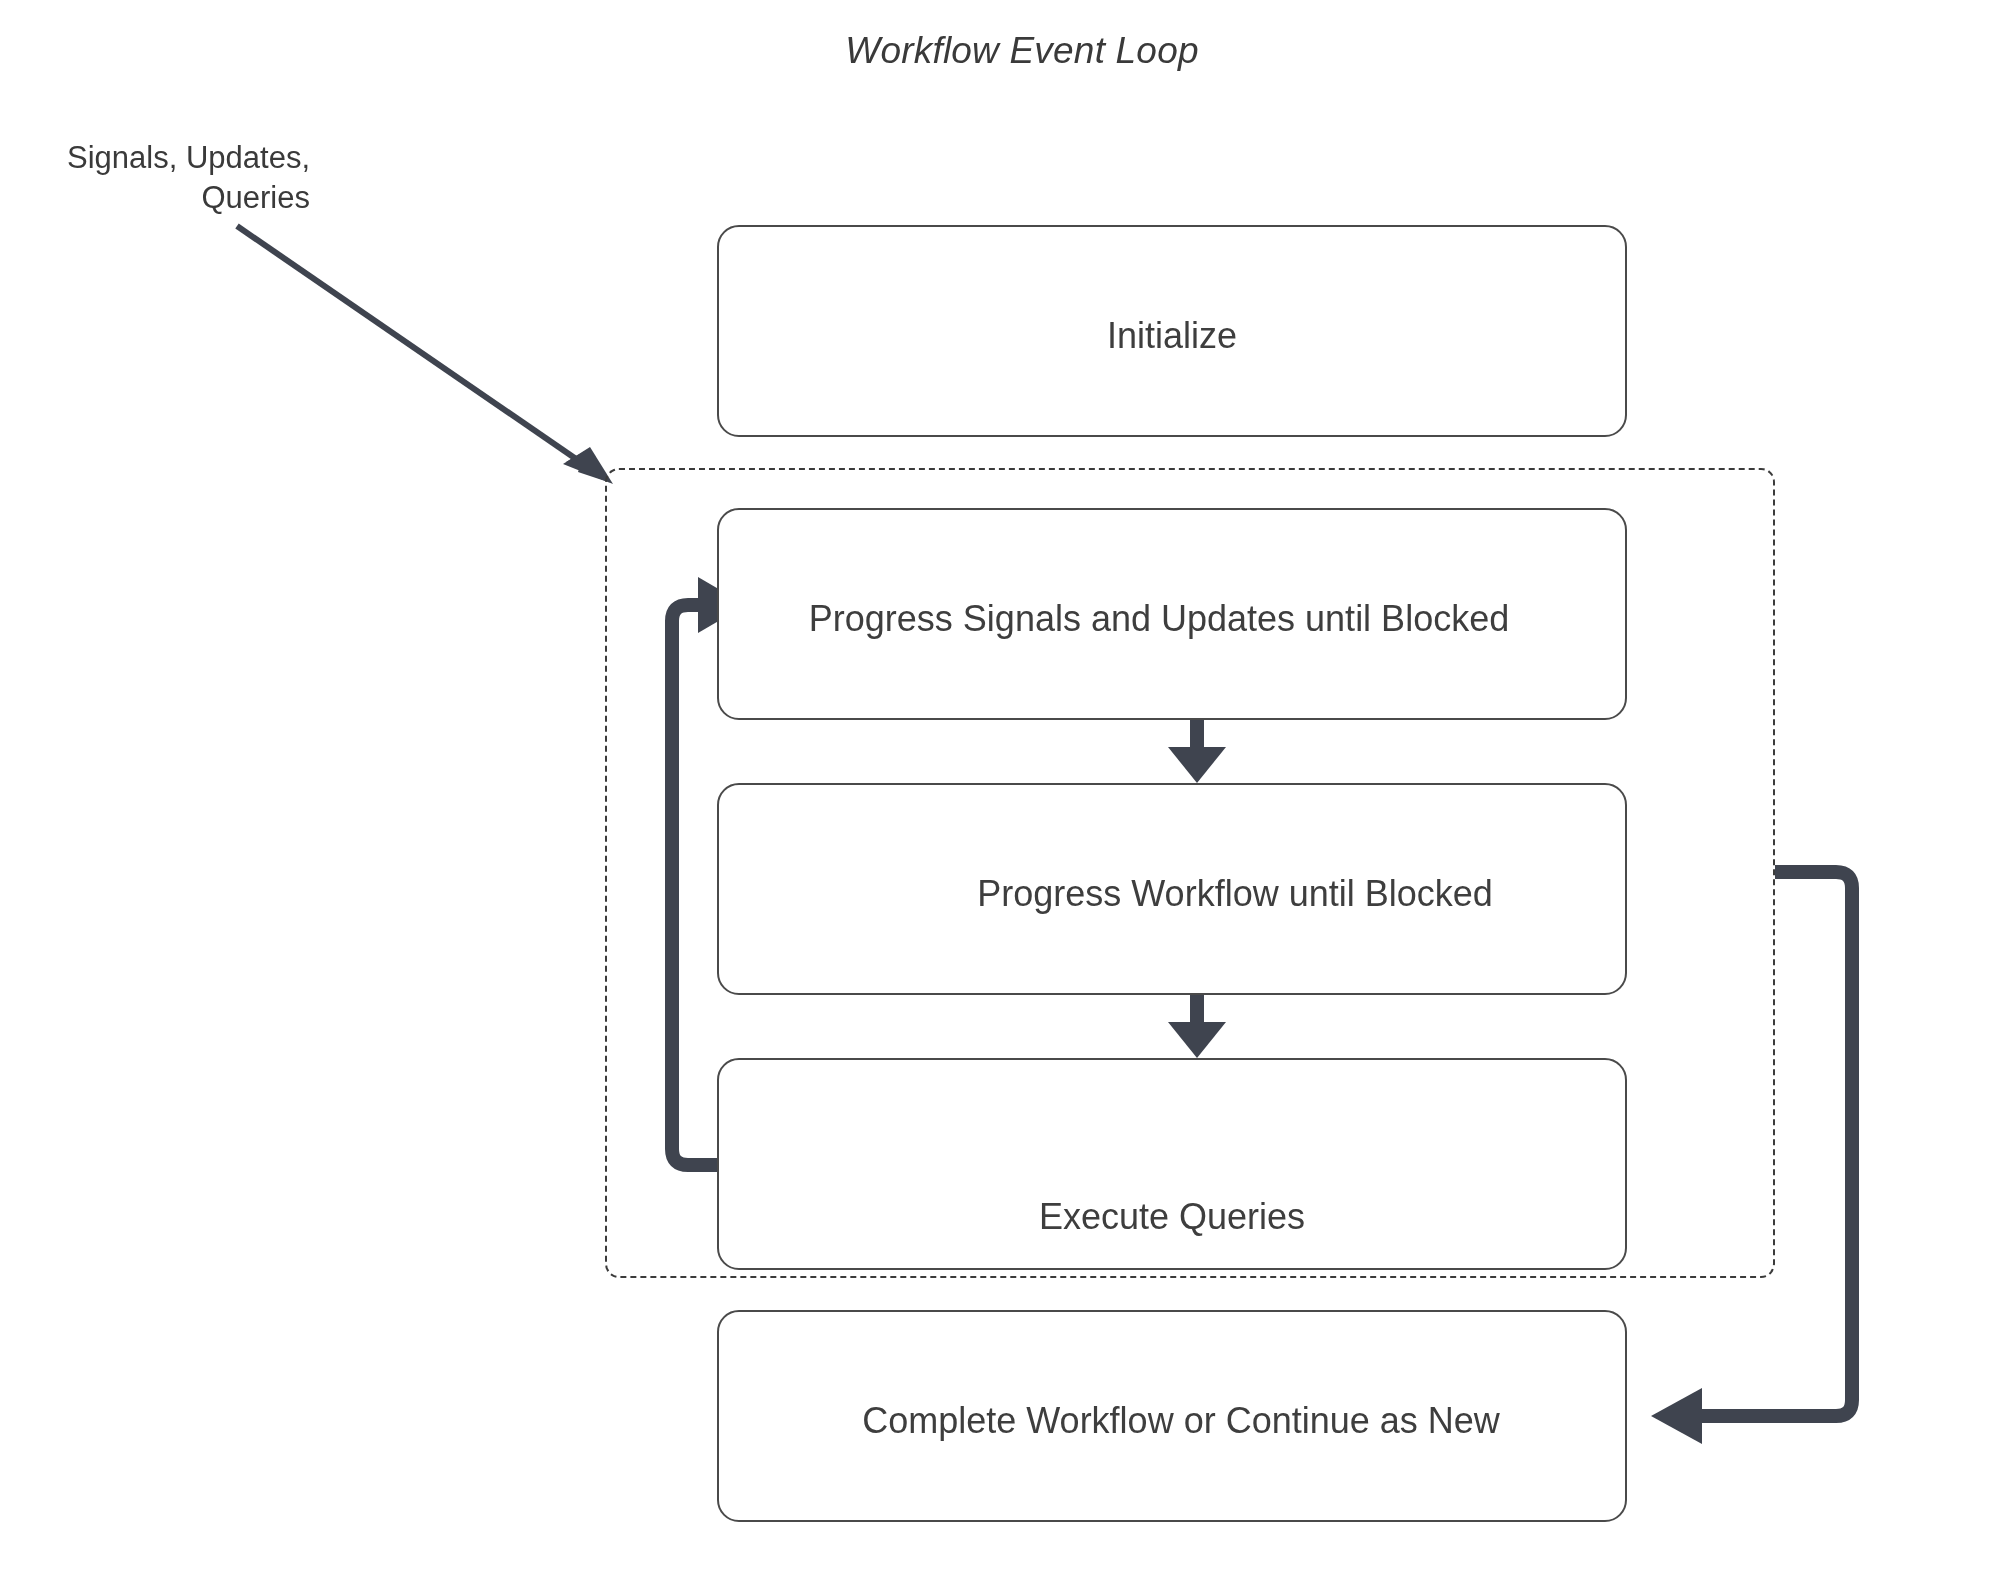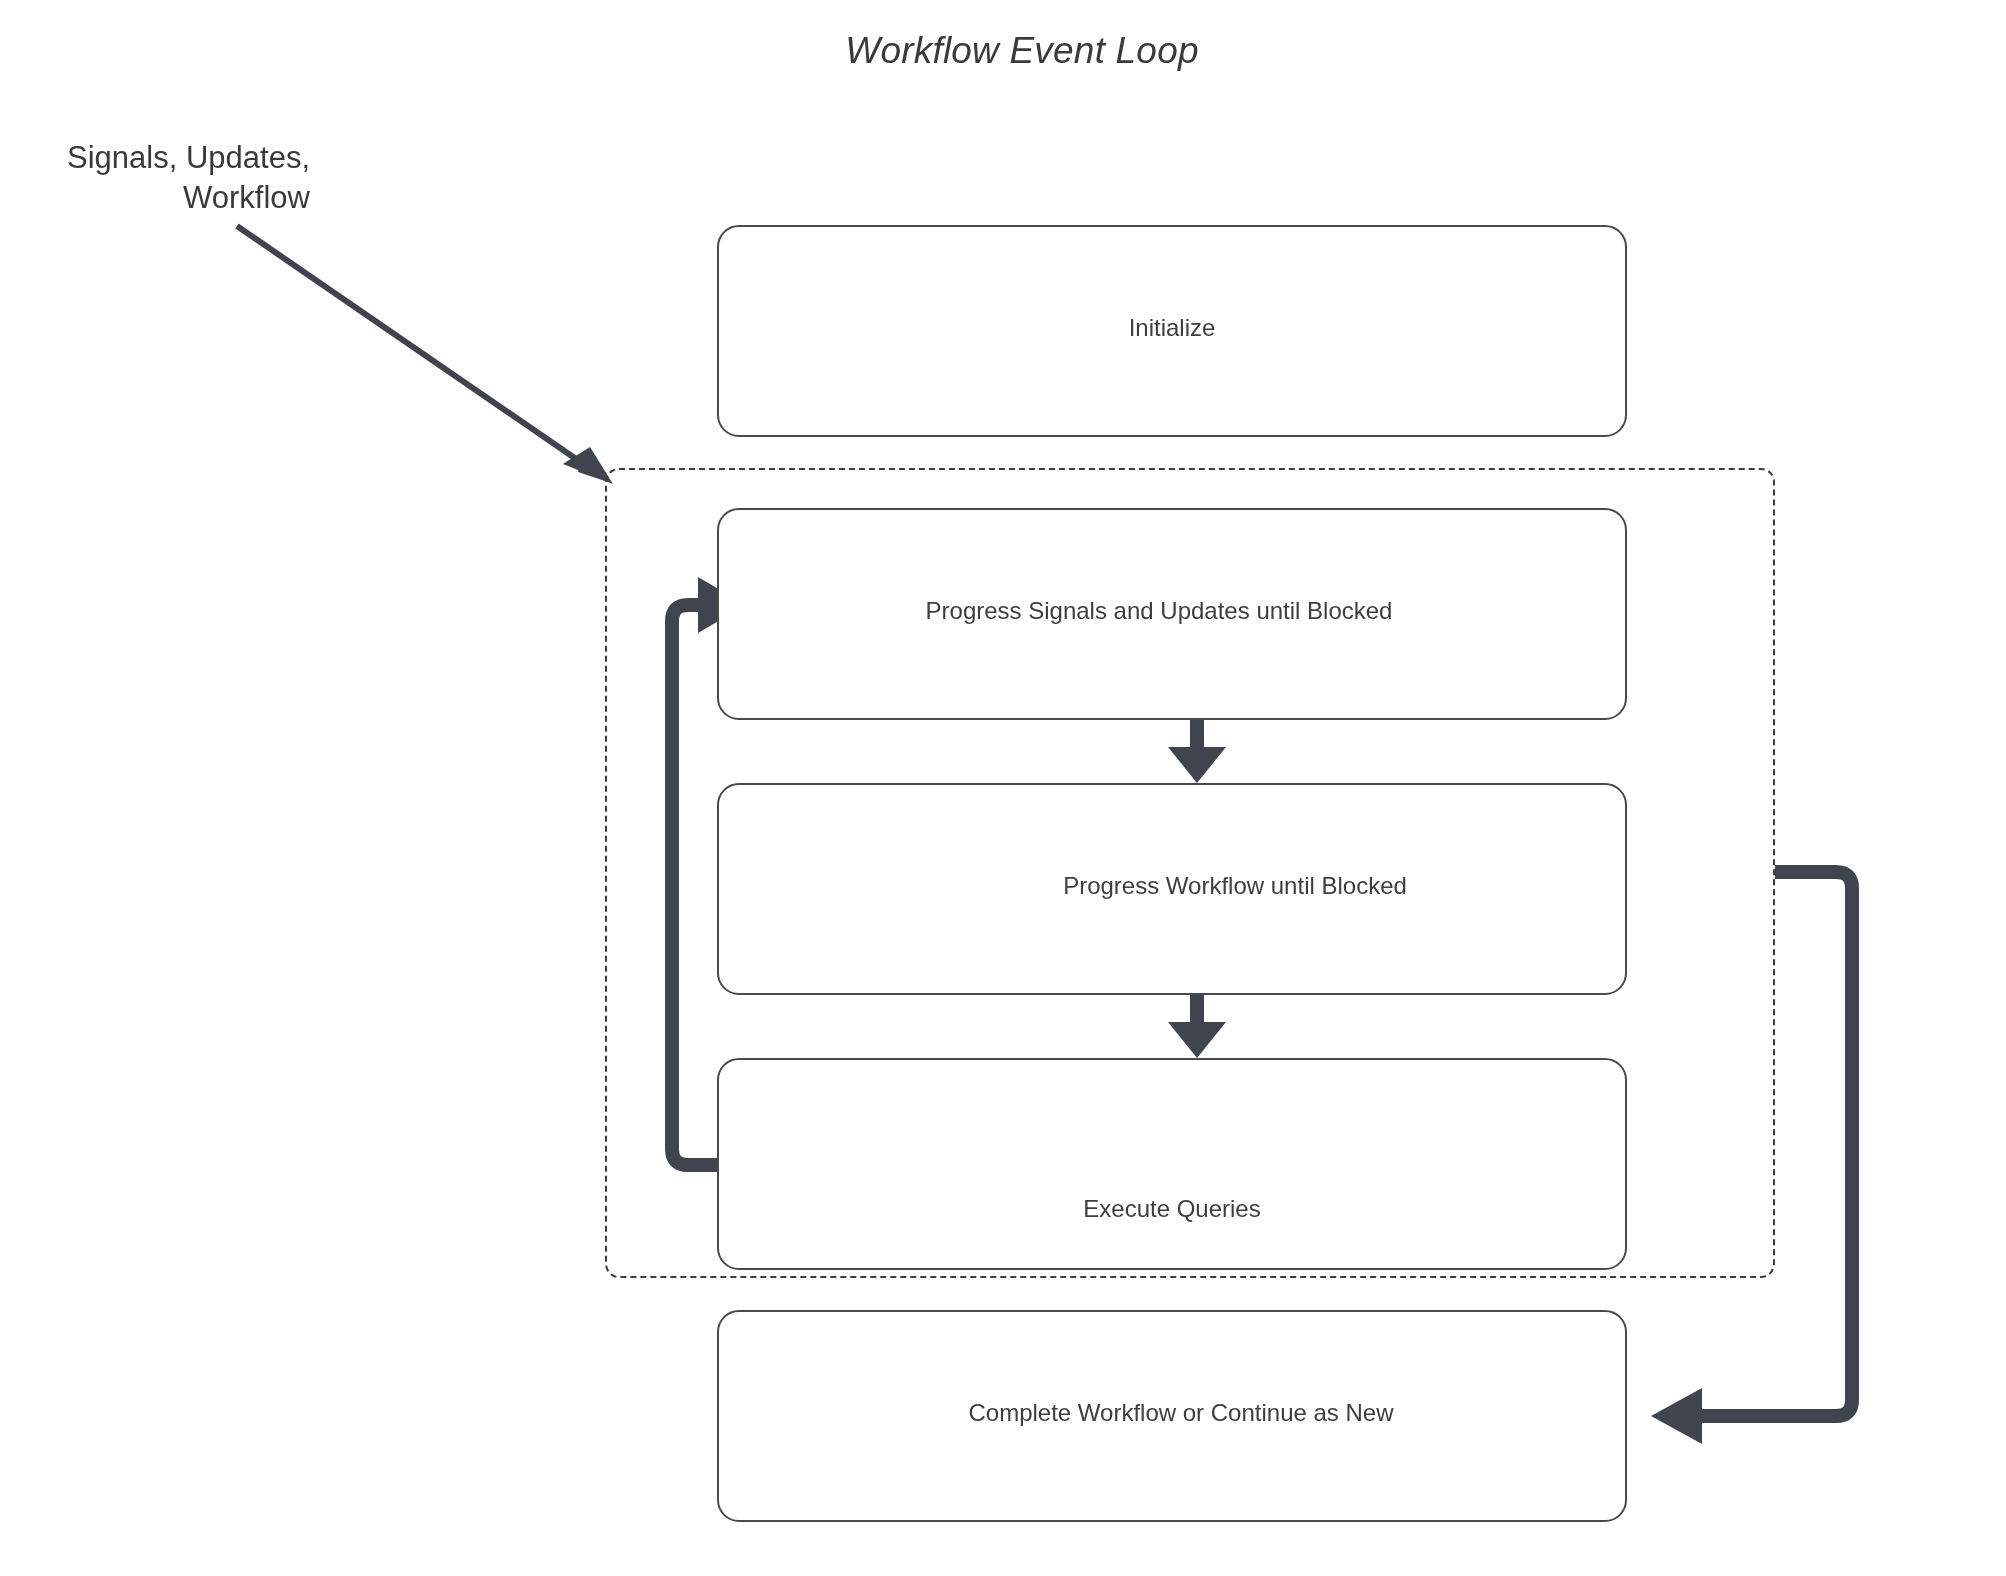--- a/index.html
+++ b/index.html
@@ -30,21 +30,21 @@
     text-align: center;
     font-size: 37px;
     font-style: italic;
     color: #3a3a3a;
     letter-spacing: 0.2px;
     margin-left: 19px;
   }
   .node-label {
     position: absolute;
     text-align: center;
-    font-size: 24px;
+    font-size: 36px;
     color: #3e3e3e;
     line-height: 1.28;
     white-space: nowrap;
     pointer-events: none;
   }
   .edge-label {
     position: absolute;
     text-align: right;
     font-size: 31px;
     color: #3a3a3a;
@@ -114,16 +114,16 @@
   <div class="node-label" style="left:717px; top:871px; width:1036px;">Progress Workflow until Blocked</div>
 
   <div class="node-box" style="left:717px; top:1058px; width:910px; height:212px;"></div>
   <div class="node-label" style="left:717px; top:1146px; width:910px;margin-top:48px;">Execute Queries</div>
 
   <div class="node-box" style="left:717px; top:1310px; width:910px; height:212px;"></div>
   <div class="node-label" style="left:726px; top:1398px; width:910px;">Complete Workflow or Continue as New</div>
 
   <div class="edge-label" style="left:10px; top:138px; width:300px;">
     <div>Signals, Updates,</div>
-    <div>Workflow</div>
+    <div>Queries</div>
   </div>
 
 </div>
 
 </body></html>

